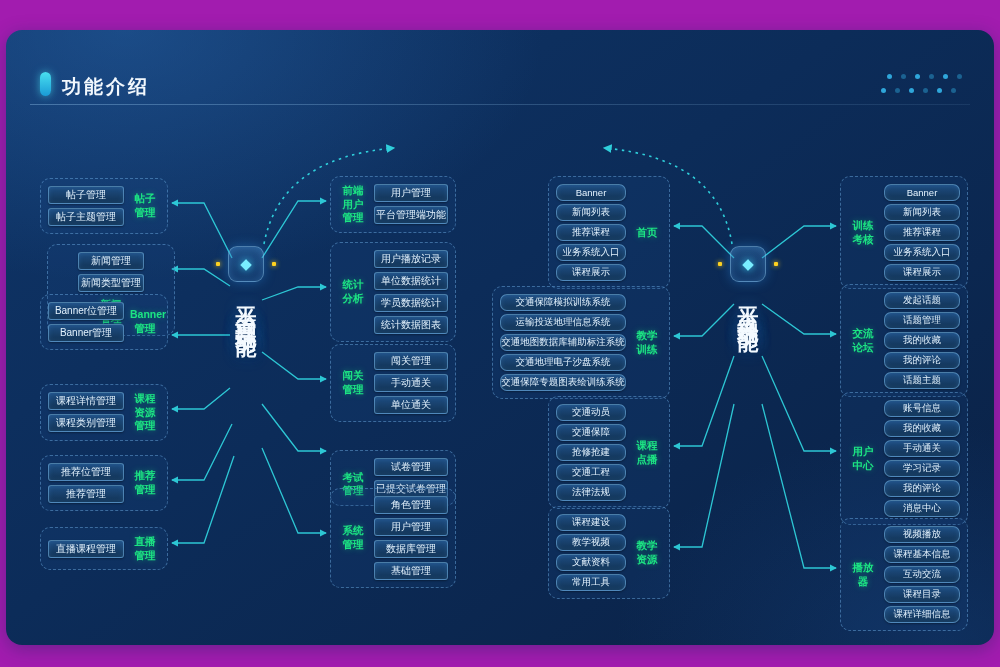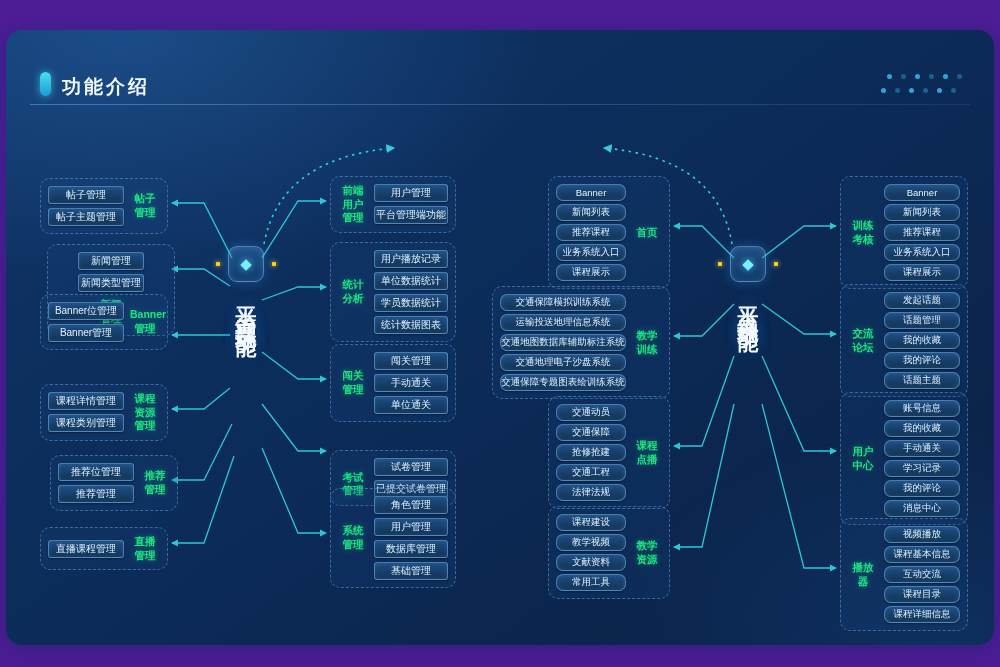--- a/index.html
+++ b/index.html
@@ -1,17 +1,17 @@
 <!DOCTYPE html>
 <html><head>
 <meta charset="utf-8">
 <title>功能介绍</title>
 <style>
   html,body{margin:0;padding:0;background:#ffffff;font-family:"Liberation Sans","DejaVu Sans",sans-serif;}
-  .page{position:relative;width:1000px;height:667px;background:#4c1d95;overflow:hidden;}
+  .page{position:relative;width:1000px;height:667px;background:#a21caf;overflow:hidden;}
   .panel{position:absolute;left:6px;top:30px;width:988px;height:615px;border-radius:16px;
     background:
       radial-gradient(700px 420px at 12% 0%, rgba(48,115,190,.38), rgba(0,0,0,0) 60%),
       radial-gradient(600px 400px at 95% 100%, rgba(25,80,150,.30), rgba(0,0,0,0) 55%),
       linear-gradient(145deg,#0f3568 0%,#0c2c59 45%,#0a2145 100%);
     box-shadow:0 4px 18px rgba(10,40,80,.35);}
   
   .hdr-mark{position:absolute;left:40px;top:72px;width:11px;height:24px;border-radius:6px;
     background:linear-gradient(180deg,#49e0f0,#1a9bd6);box-shadow:0 0 8px rgba(70,220,240,.65);}
   .hdr-title{position:absolute;left:62px;top:74px;font-size:19px;letter-spacing:3px;color:#f2f8fd;font-weight:600;}
@@ -145,21 +145,21 @@
     </div>
     <div class="glabel">Banner管理</div>
   </div>
   <div class="group" style="left:40px;top:384px;width:128px;">
     <div class="items">
       <div class="pill">课程详情管理</div>
       <div class="pill">课程类别管理</div>
     </div>
     <div class="glabel">课程资源管理</div>
   </div>
-  <div class="group" style="left:50px;top:455px;width:128px;">
+  <div class="group" style="left:40px;top:455px;width:128px;">
     <div class="items">
       <div class="pill">推荐位管理</div>
       <div class="pill">推荐管理</div>
     </div>
     <div class="glabel">推荐管理</div>
   </div>
   <div class="group" style="left:40px;top:527px;width:128px;">
     <div class="items">
       <div class="pill">直播课程管理</div>
     </div>

